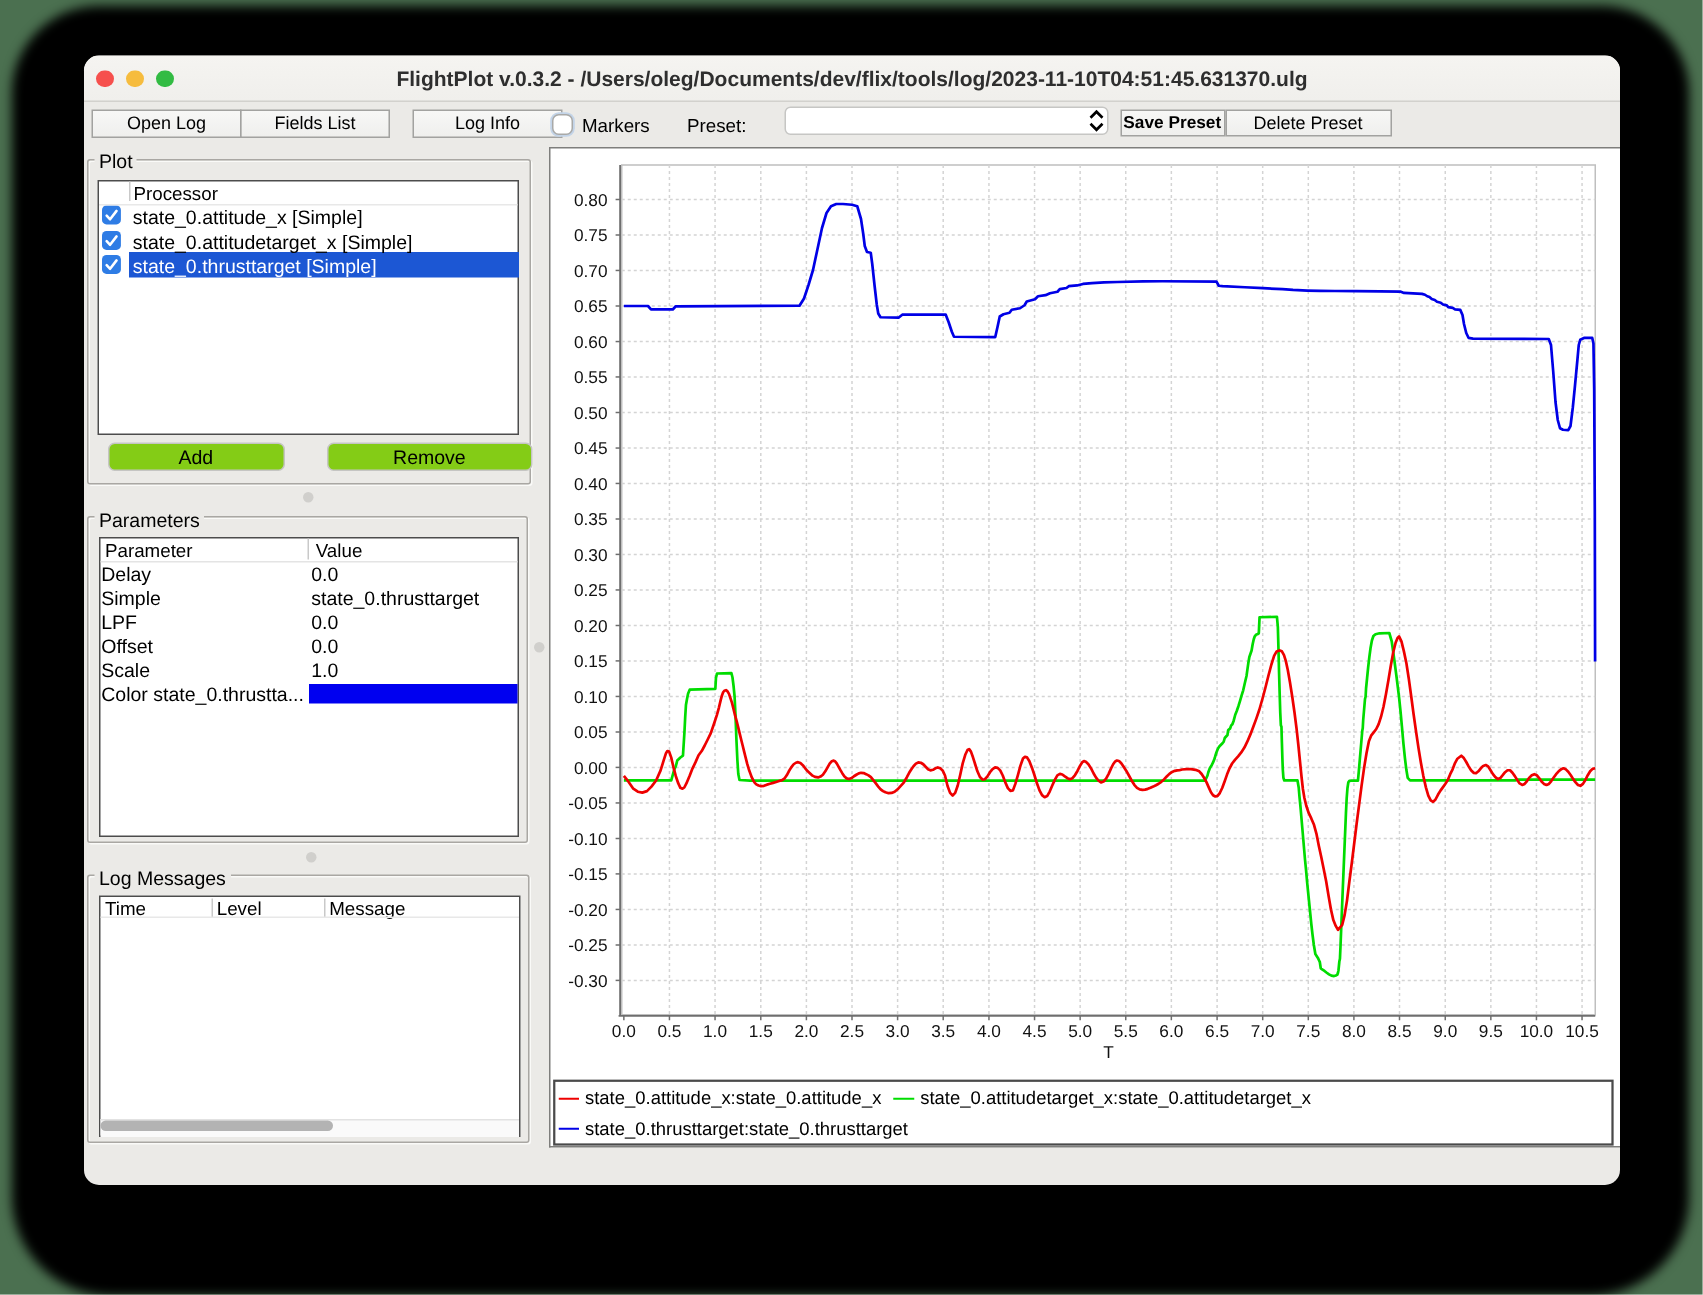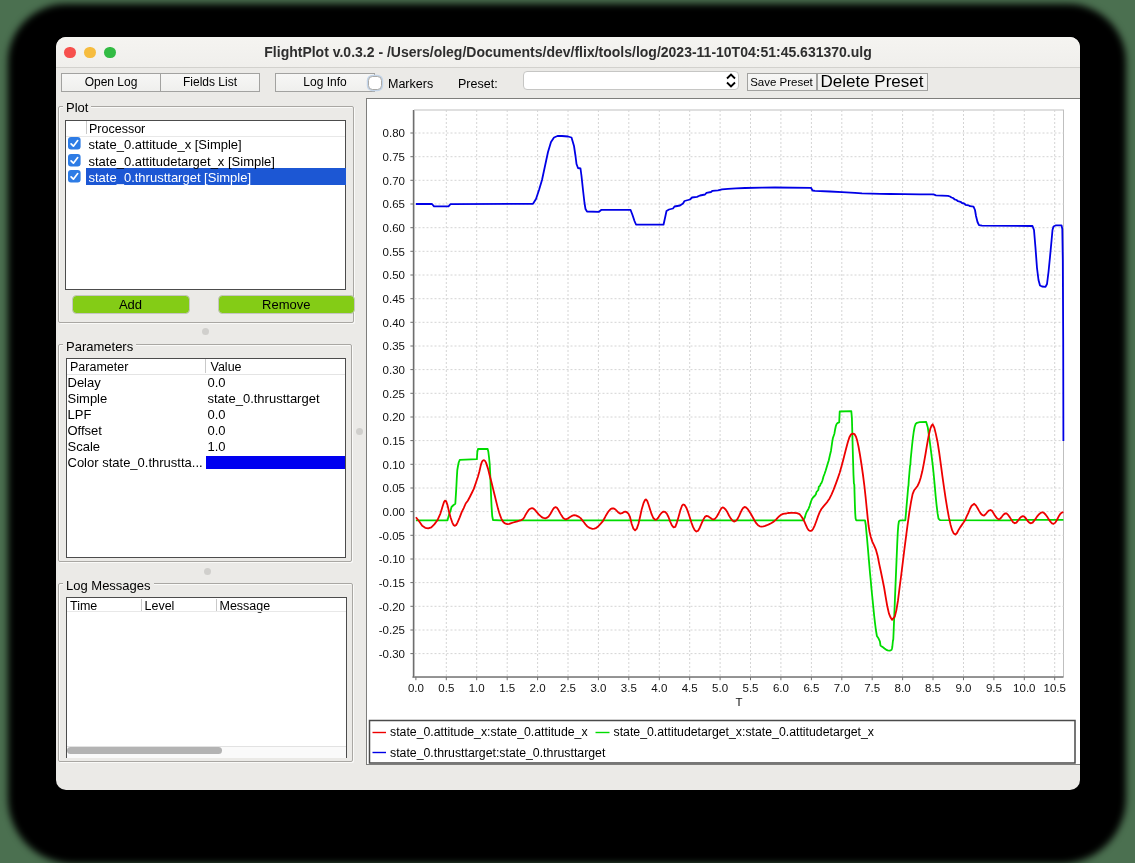--- a/index.html
+++ b/index.html
@@ -50,22 +50,22 @@
 <div class="tbtn" style="left:160px;top:73px;width:100px;height:19px;">Fields List</div>
 <div class="tbtn" style="left:259px;top:73px;width:100px;height:19px;margin-left:16px;">Log Info</div>
 <div id="markersbox"></div>
 <div class="lbl" style="left:388px;top:76.5px;">Markers</div>
 <div class="lbl" style="left:458px;top:76.5px;">Preset:</div>
 <div id="combo"></div>
 <svg style="position:absolute;left:723px;top:73px;" width="16" height="15" viewBox="0 0 16 15">
  <path d="M4 5.5 L8 1.5 L12 5.5" fill="none" stroke="#000" stroke-width="1.8"></path>
  <path d="M4 9.5 L8 13.5 L12 9.5" fill="none" stroke="#000" stroke-width="1.8"></path>
 </svg>
-<div class="tbtn" style="left:746.5px;top:72.5px;width:70px;height:18.5px;line-height:16.5px;font-size:11.5px;">Save Preset</div>
-<div class="tbtn" style="left:816.5px;top:72.5px;width:111px;height:18.5px;line-height:16.5px;font-size:17px;">Delete Preset</div>
+<div class="tbtn" style="left:746.5px;top:72.5px;width:70px;height:18.5px;line-height:16.5px;font-size:11.5px;font-weight:bold;">Save Preset</div>
+<div class="tbtn" style="left:816.5px;top:72.5px;width:111px;height:18.5px;line-height:16.5px;font-size:12px;">Delete Preset</div>
 
 <div class="group" style="left:58px;top:106px;width:296px;height:217px;"></div>
 <div class="gtitle" style="left:63px;top:100px;">Plot</div>
 <div class="table" style="left:65px;top:120px;width:281px;height:170px;"></div>
 <div class="hcell" style="left:89px;top:122px;">Processor</div>
 <div style="position:absolute;left:85.5px;top:121px;width:1px;height:13px;background:#c9c9c9;"></div>
 <div style="position:absolute;left:66px;top:135.5px;width:279px;height:1px;background:#e8e8e8;"></div>
 
 <div id="rowsel" style="position:absolute;left:85.5px;top:168.3px;width:260px;height:16.4px;background:#1c57d4;"></div>
 <div class="cell" style="left:88.5px;top:137px;text-align:right;">state_0.attitude_x [Simple]</div>

